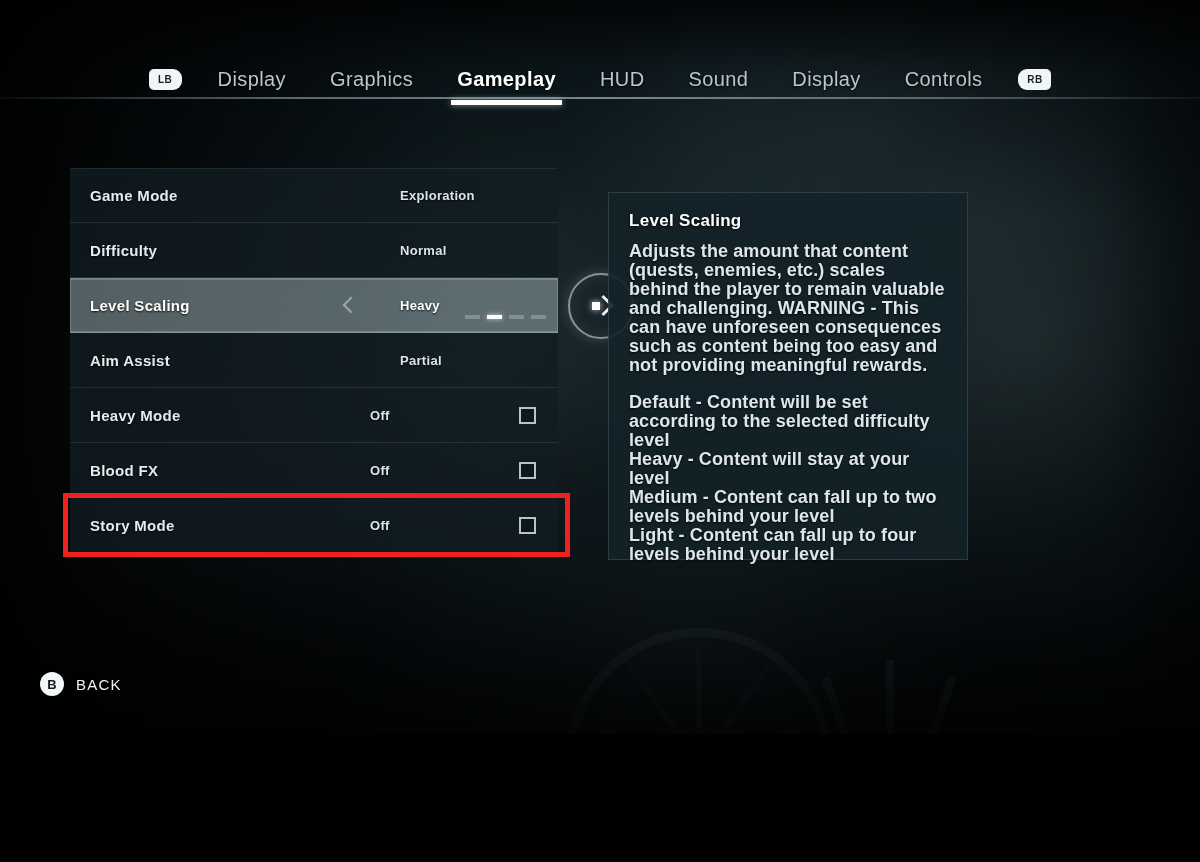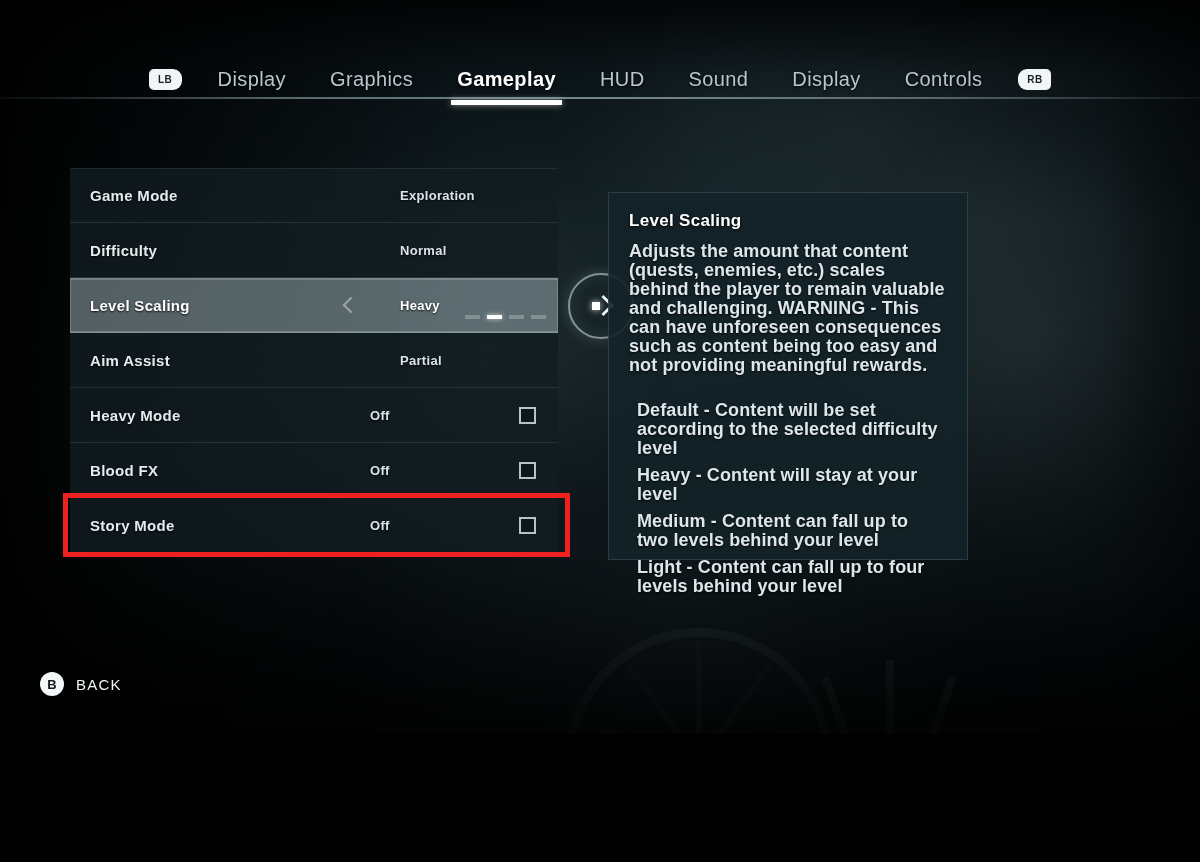--- a/index.html
+++ b/index.html
@@ -248,21 +248,21 @@
   .info-body {
     font-size: 18px;
     line-height: 19px;
     color: #dde6ea;
     letter-spacing: .1px;
     text-shadow: 0 1px 2px rgba(0,0,0,.85);
     font-weight: bold;
   }
   .info-body .para { margin: 0; }
   .info-gap { height: 18px; }
-  .info-list p { margin: 8px; }
+  .info-list p { margin: 0; }
 
   
   #footer {
     position: absolute;
     left: 40px; bottom: 38px;
     display: flex; align-items: center; gap: 12px;
     z-index: 12;
   }
   .btn-glyph {
     width: 24px; height: 24px;

